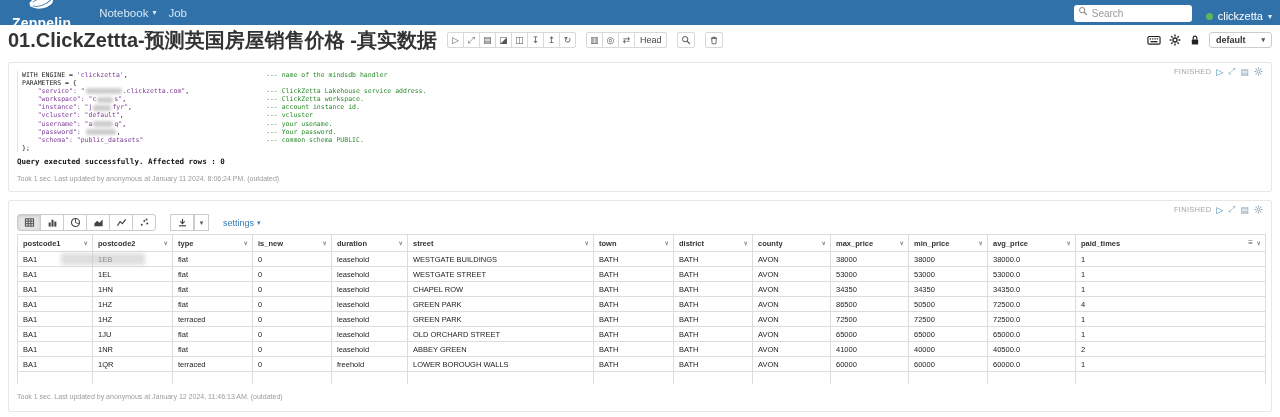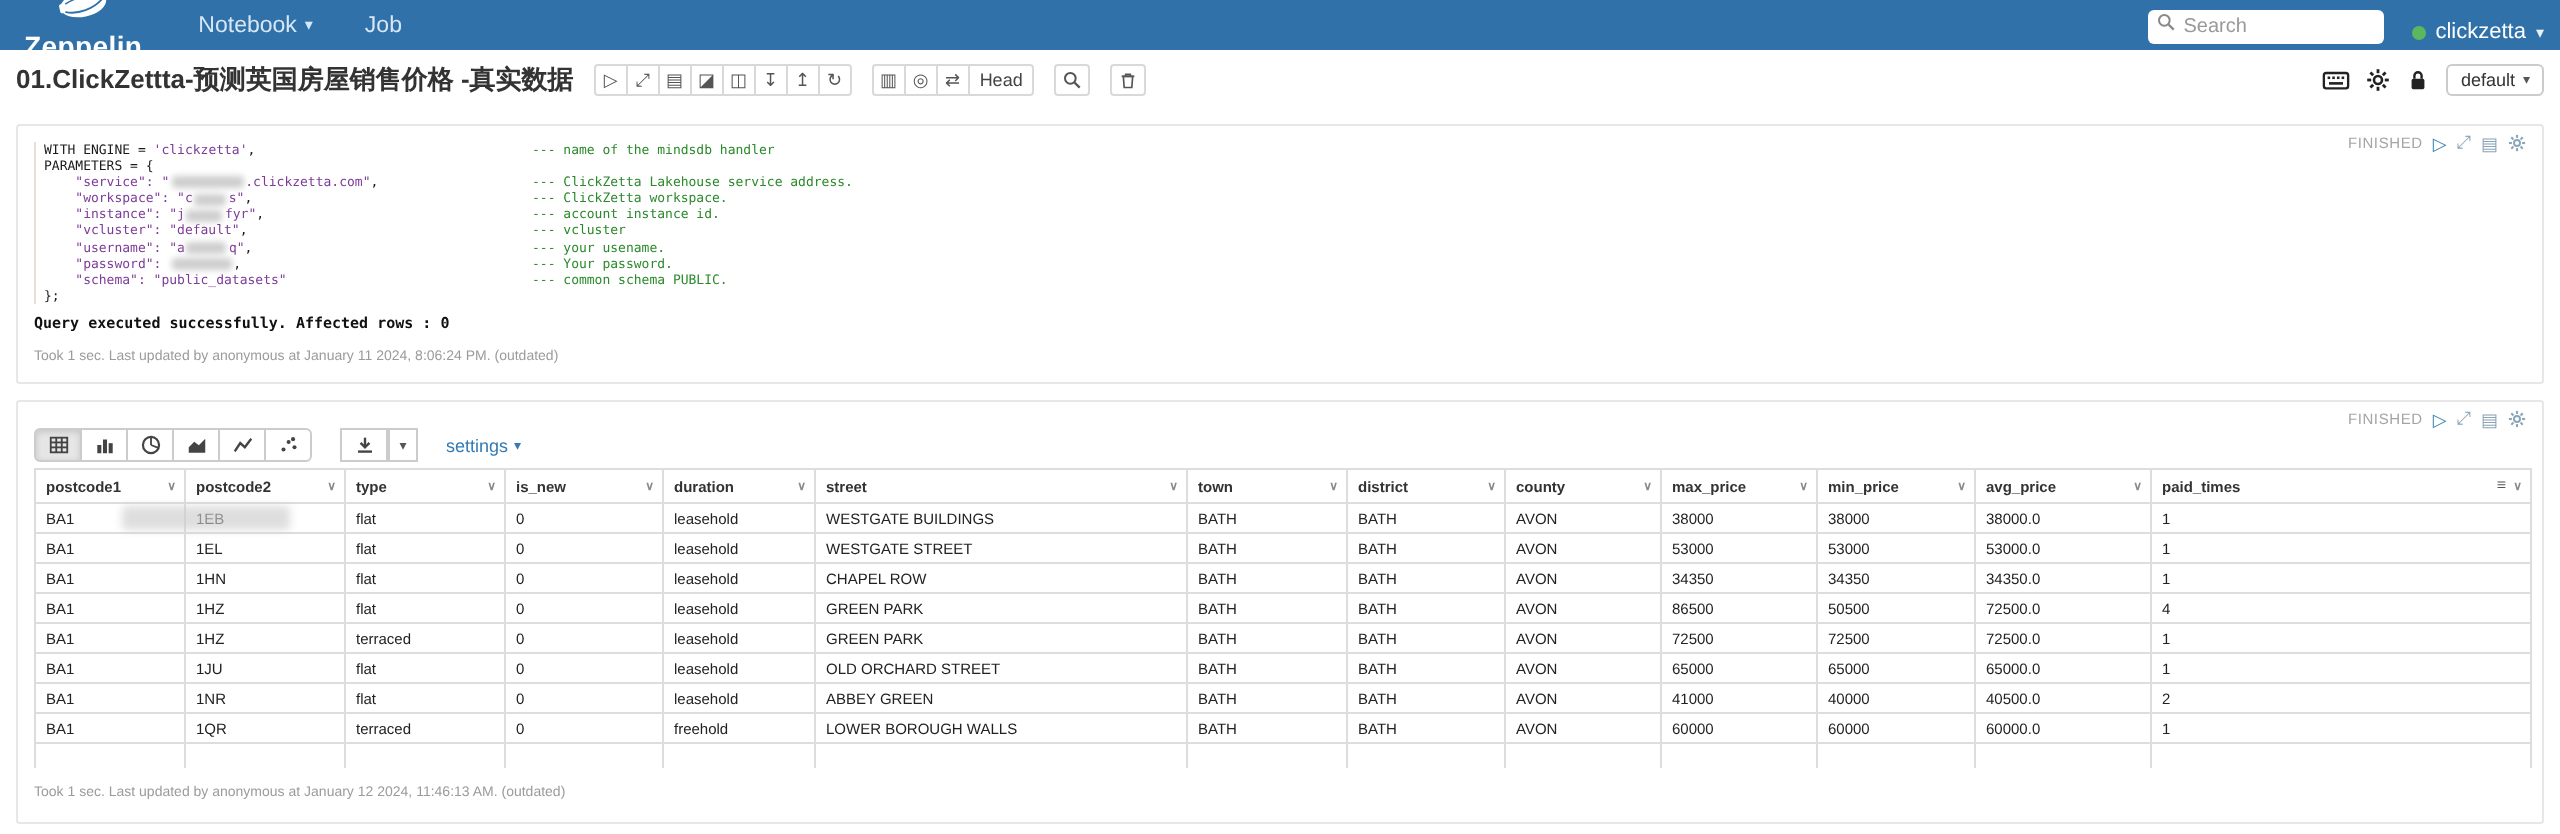--- a/index.html
+++ b/index.html
@@ -3,48 +3,48 @@
 <meta charset="utf-8">
 <style>
   * { margin:0; padding:0; box-sizing:border-box; }
   html,body { width:1280px; height:417px; overflow:hidden; background:#fff;
     font-family:"Liberation Sans", sans-serif; }
 
   
   .navbar { height:25px; background:#3071a9; display:flex; align-items:center; padding:0 8px; position:relative; }
   .brand { display:flex; align-items:center; gap:6px; margin-left:4px;flex-direction:column; }
   .brand-text { color:#fff; font-weight:bold; font-size:14px; letter-spacing:.2px; }
-  .nav-menu { display:flex; align-items:center; margin-left:28px; gap:26px; }
+  .nav-menu { display:flex; align-items:center; margin-left:28px; gap:12px; }
   .nav-item { color:#d7e7f5; font-size:11.5px; cursor:pointer; display:flex; align-items:center; gap:4px; }
   .nav-item .caret { font-size:8px; }
   .nav-right { position:absolute; right:8px; display:flex; align-items:flex-end; gap:14px; }
   .search-wrap { position:relative; }
   .search-wrap input { width:118px; height:17px; border:none; border-radius:3px; font-size:10px;
     padding:0 4px 0 18px; color:#333; outline:none; font-family:"Liberation Sans",sans-serif;}
   .search-wrap input::placeholder { color:#999; }
   .search-glyph { position:absolute; left:4px; top:3px; color:#888; }
   .user-chip { display:flex; align-items:center; gap:5px; color:#fff; font-size:11px; cursor:pointer; }
   .user-dot { width:7px; height:7px; border-radius:50%; background:#5cb85c; }
   .user-chip .caret { font-size:8px; color:#e8f1f8; }
 
   
   .titlebar { height:30px; display:flex; align-items:center; padding:0 8px; background:#fff; }
-  .note-title { font-size:13px; font-weight:bold; color:#333; white-space:nowrap; }
+  .note-title { font-size:20px; font-weight:bold; color:#333; white-space:nowrap; }
   .btn-group { display:flex; margin-left:10px; }
   .tbtn { height:16px; min-width:17px; padding:0 3px; border:1px solid #d9d9d9; background:#fff;
     color:#555; font-size:9px; display:flex; align-items:center; justify-content:center; cursor:pointer; }
   .btn-group .tbtn + .tbtn { margin-left:-1px; }
   .btn-group .tbtn:first-child { border-radius:2px 0 0 2px; }
   .btn-group .tbtn:last-child { border-radius:0 2px 2px 0; }
   .tbtn.single { border-radius:2px; margin-left:10px; }
   .tbtn .vlabel { font-size:9px; color:#444; padding:0 2px; }
   .title-right { margin-left:auto; display:flex; align-items:center; gap:8px; }
   .icon-plain { color:#222; display:flex; align-items:center; cursor:pointer; }
   .interp-btn { height:16px; border:1px solid #ccc; border-radius:3px; background:#fff; font-size:9px;
-    color:#333; padding:0 6px; display:flex; align-items:center; gap:4px; cursor:pointer; }
+    color:#333; padding:0 6px; display:flex; align-items:center; gap:16px; cursor:pointer;font-weight:bold; }
   .interp-btn .caret { font-size:7px; color:#555; }
 
   
   .note-body { padding:0 8px; }
   .card { position:relative; border:1px solid #e7e7e7; border-radius:2px; background:#fff; padding:8px; }
   .card + .card { margin-top:8px; }
   .card1 { margin-top:7px; height:130px; }
   .card2 { height:212px; }
   .p-status { position:absolute; top:3px; right:8px; display:flex; align-items:center; gap:5px; }
   .status-text { font-size:7.5px; color:#a5a5a5; letter-spacing:.3px; }

